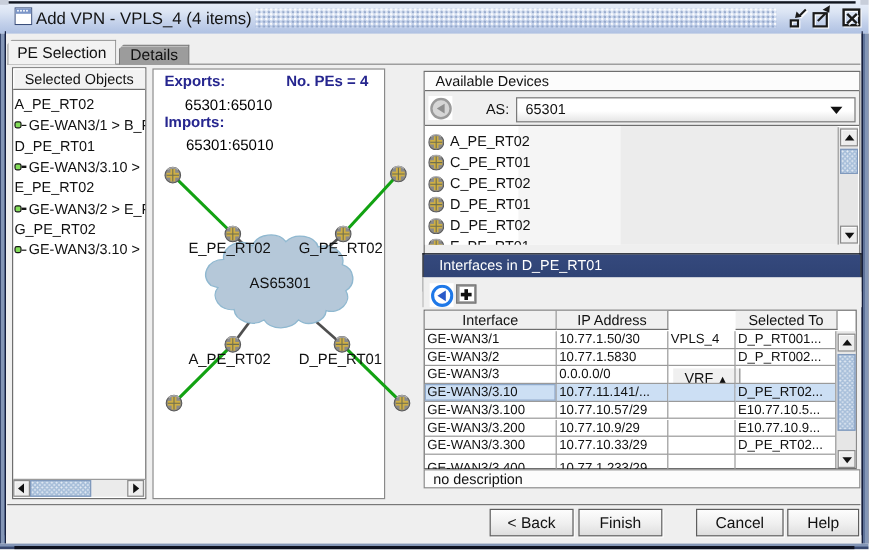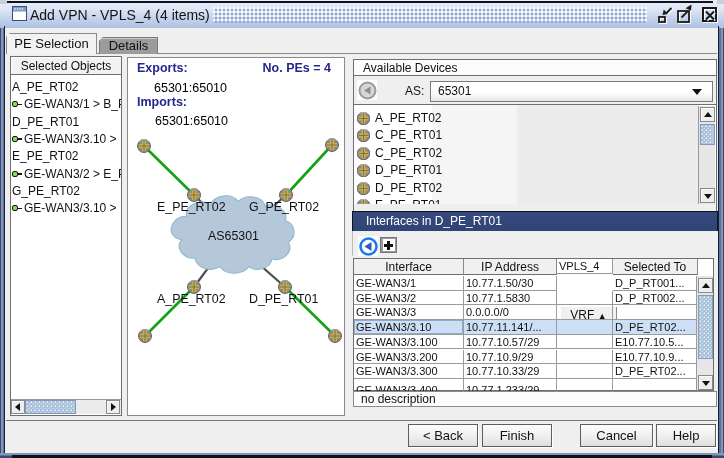--- a/index.html
+++ b/index.html
@@ -48,21 +48,21 @@
 .tico .ln{position:absolute;left:6px;top:3.5px;width:4px;height:1.5px;background:#161616;}
 #lpsb{left:0;top:342px;width:110px;height:15px;background:#EBEBEB;border-top:1px solid #9A9A9A;}
 .sbtn{position:absolute;background:#EDEDED;border:1px solid #8A8A8A;box-shadow:inset 1px 1px 0 #FBFBFB;}
 .tri{position:absolute;width:0;height:0;}
 .thumb{position:absolute;background-color:#A8BFDA;border:1px solid #8099BC;
  background-image:radial-gradient(circle at 1.2px 1.2px,rgba(255,255,255,.75) .65px,rgba(255,255,255,0) 1px),
  radial-gradient(circle at 3.2px 3.2px,rgba(255,255,255,.45) .6px,rgba(255,255,255,0) .95px);
  background-size:4px 4px;}
 
 
-#cp{left:127px;top:57px;width:218px;height:359px;background:#FFF;border:1px solid #8A8A8A;}
+#cp{left:127px;top:57px;width:194px;height:359px;background:#FFF;border:1px solid #8A8A8A;}
 .navy{color:#26268F;font-weight:bold;font-size:12.5px;}
 #cpsvg{left:0;top:0;}
 
 
 #rp1{left:353px;top:59px;width:364px;height:181px;border:1px solid #6E6E6E;background:#EFEFEF;}
 #rp1hdr{left:0;top:0;width:362px;height:16px;background:#FCFCFC;border-bottom:1px solid #6E6E6E;
  font-size:12px;color:#111;line-height:16px;padding-left:9px;}
 #rp1list{left:0;top:44px;width:362px;height:100px;background:#FFF;border-top:1px solid #6E6E6E;overflow:hidden;}
 .band1{left:78px;top:0;width:85px;height:100px;background:#F5F5F5;}
 .band2{left:163px;top:0;width:181px;height:100px;background:#ECECEC;}
@@ -334,21 +334,21 @@
  <div class="abs" style="left:387px;top:240.5px;width:3px;height:9px;background:#111;"></div>
 
  <div class="abs" id="tbl">
   <div class="th" style="left:0;width:110px;">Interface</div>
   <div class="th" style="left:110px;width:93px;">IP Address</div>
   <div class="th" style="left:207px;width:56px;margin-top:48px;">VRF <span style="font-size:9px;">▲</span></div>
   <div class="th" style="left:259px;width:85px;">Selected To</div>
 
   <div class="td" style="left:0;top:17px;width:110px;">GE-WAN3/1</div>
   <div class="td" style="left:110px;top:17px;width:93px;">10.77.1.50/30</div>
-  <div class="td" style="left:203px;top:0;width:56px;">VPLS_4</div>
+  <div class="td" style="left:203px;top:17px;width:56px;">VPLS_4</div>
   <div class="td" style="left:259px;top:17px;width:85px;">D_P_RT001...</div>
   <div class="td" style="left:0;top:31.7px;width:110px;">GE-WAN3/2</div>
   <div class="td" style="left:110px;top:31.7px;width:93px;">10.77.1.5830</div>
   <div class="td" style="left:203px;top:31.7px;width:56px;"></div>
   <div class="td" style="left:259px;top:31.7px;width:85px;">D_P_RT002...</div>
   <div class="td" style="left:0;top:46.4px;width:110px;">GE-WAN3/3</div>
   <div class="td" style="left:110px;top:46.4px;width:93px;">0.0.0.0/0</div>
   <div class="td" style="left:203px;top:46.4px;width:56px;"></div>
   <div class="td" style="left:259px;top:46.4px;width:85px;"></div>
   <div class="td" style="left:0;top:61.1px;width:110px;background:#CCDFF4;box-shadow:inset 0 0 0 1px #8FAACC;">GE-WAN3/3.10</div>

